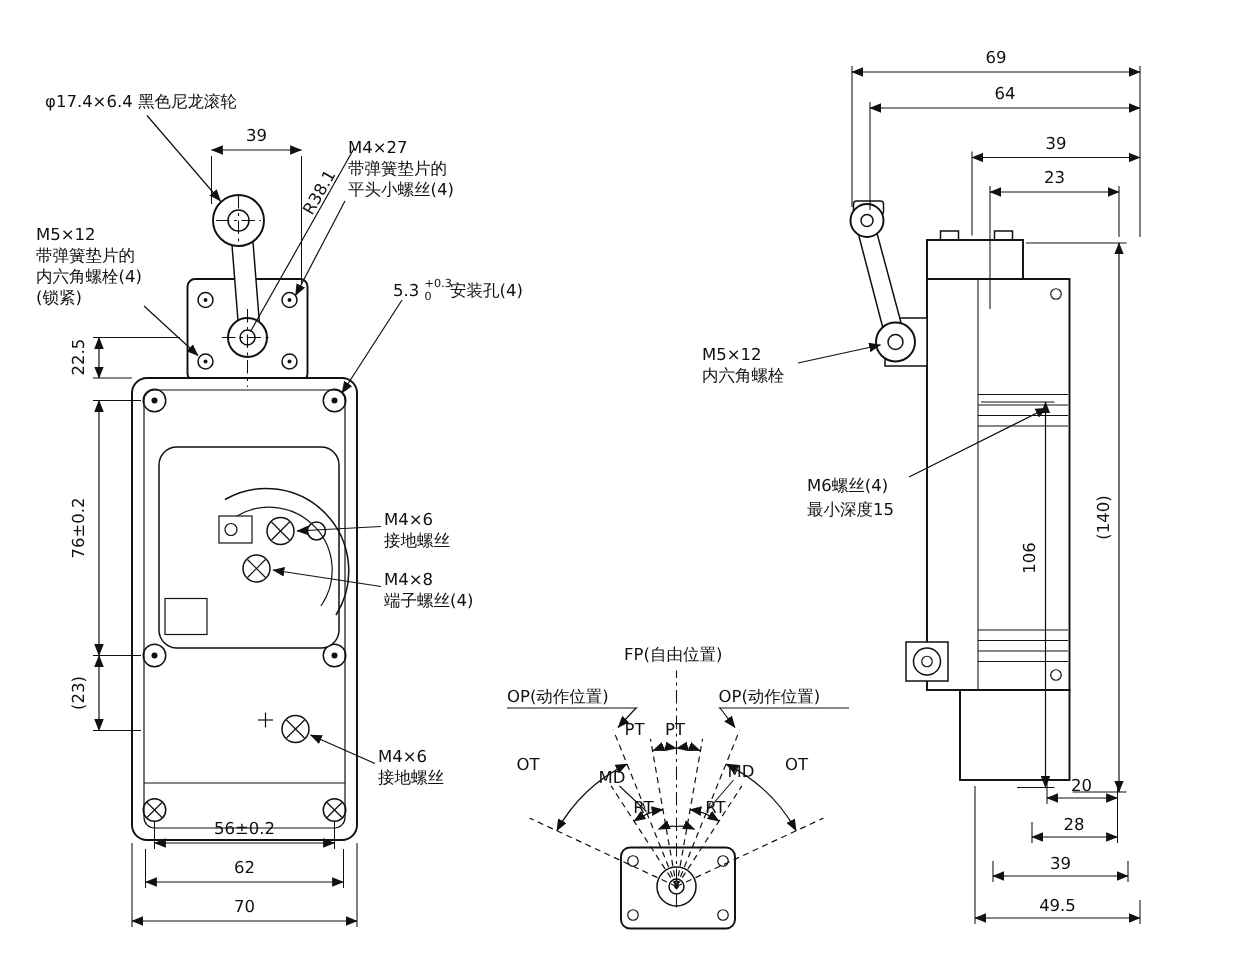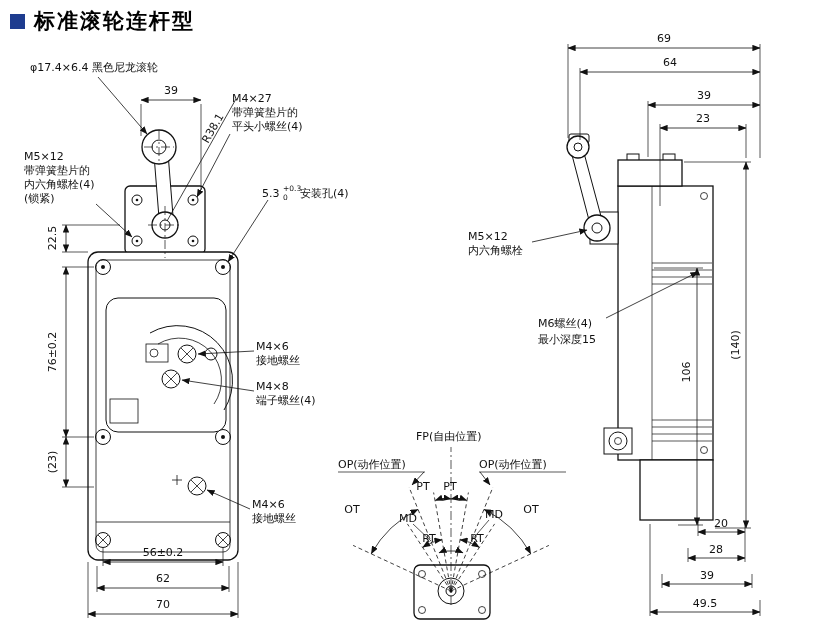--- a/index.html
+++ b/index.html
@@ -23,24 +23,20 @@
   .lead{fill:none;stroke:#111;stroke-width:.8;}
   .cl{fill:none;stroke:#111;stroke-width:.7;stroke-dasharray:9 3 2 3;}
   .fan{fill:none;stroke:#111;stroke-width:.8;stroke-dasharray:4 3;}
   .arc{fill:none;stroke:#111;stroke-width:.8;}
 </style>
 </head>
 <body>
 
 <div class="page">
 
-  <div class="title-row">
-    <span class="title-sq"></span>
-    <span class="title-text">标准滚轮连杆型</span>
-  </div>
 
   <svg width="830" height="640" viewBox="0 0 830 640">
     <defs>
       <marker id="ah" viewBox="0 0 10 8" refX="9.5" refY="4" markerWidth="10" markerHeight="8" orient="auto-start-reverse">
         <path d="M0,0 L10,4 L0,8 z" fill="#111"></path>
       </marker>
     </defs>
 
     <g>
 

